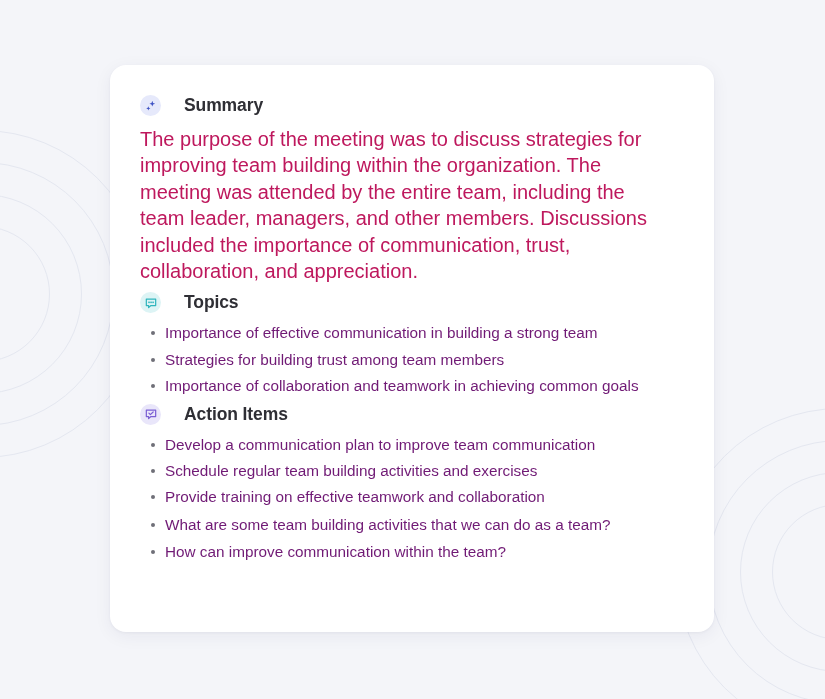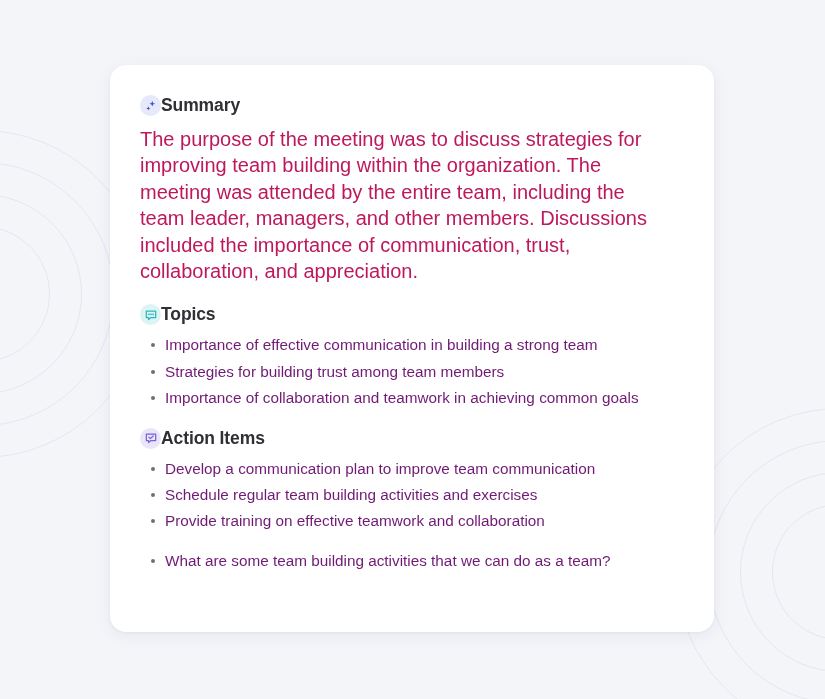--- a/index.html
+++ b/index.html
@@ -48,26 +48,26 @@
     border-radius: 16px;
     box-shadow: 0 4px 18px rgba(31, 41, 79, 0.06),
                 0 1px 3px rgba(31, 41, 79, 0.05);
     box-sizing: border-box;
     padding: 30px 32px 30px 30px;
     overflow: hidden;
   }
 
   
   .section { margin-bottom: 4px; }
-  .section + .section { margin-top: 20px; }
+  .section + .section { margin-top: 8px; }
 
   .section-head {
     display: flex;
     align-items: center;
-    gap: 0;
+    gap: 23px;
     margin-bottom: 10px;
   }
   .badge {
     width: 21px;
     height: 21px;
     border-radius: 50%;
     display: flex;
     align-items: center;
     justify-content: center;
     flex: 0 0 auto;
@@ -189,16 +189,17 @@
     <ul class="bullets">
       <li>Develop a communication plan to improve team communication</li>
       <li>Schedule regular team building activities and exercises</li>
       <li>Provide training on effective teamwork and collaboration</li>
     </ul>
   </div>
 
   <div class="section">
     <ul class="bullets">
       <li>What are some team building activities that we can do as a team?</li>
+      <li>How can improve communication within the team?</li>
     </ul>
   </div>
 
 </div>
 
 </body></html>

